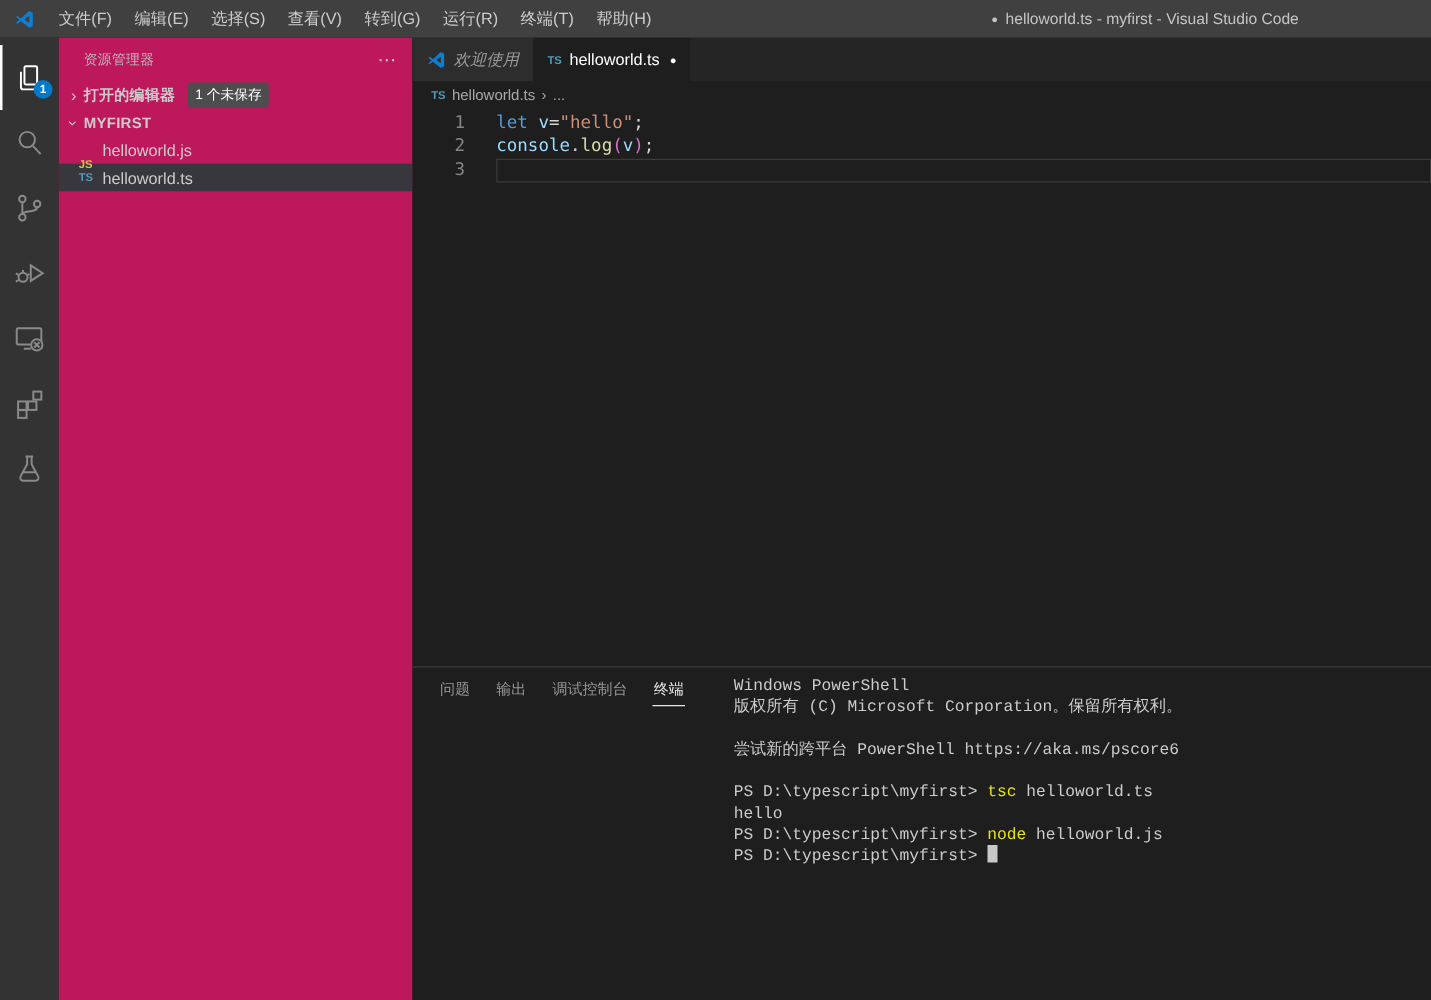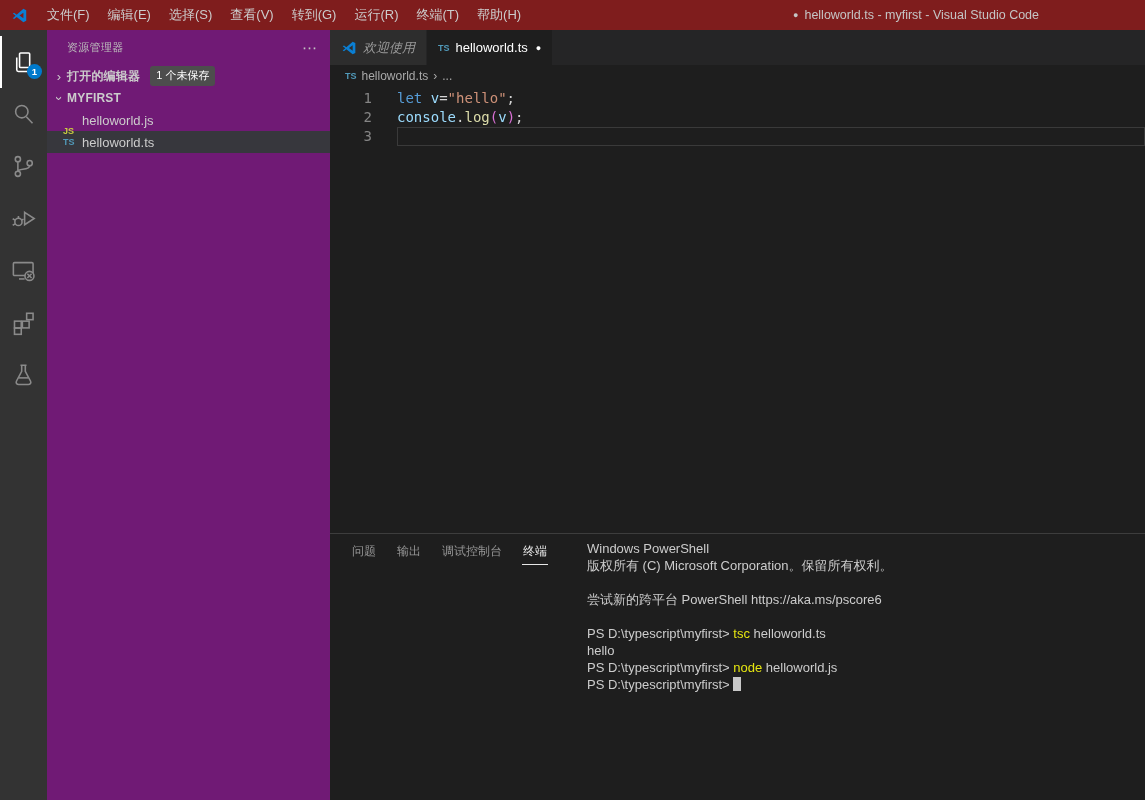--- a/index.html
+++ b/index.html
@@ -1,38 +1,38 @@
 <!DOCTYPE html>
 <html><head>
 <meta charset="utf-8">
 <style>
   * { box-sizing: border-box; margin: 0; padding: 0; }
   html,body { width:1145px; height:800px; overflow:hidden; }
   body { background:#1e1e1e; font-family:"Liberation Sans",sans-serif; color:#cccccc; cursor:default; }
 
   
-  .titlebar { height:30px; background:#7f1d1d; display:flex; align-items:center; position:relative; }
+  .titlebar { height:30px; background:#404040; display:flex; align-items:center; position:relative; }
   .titlebar .logo { width:17px; height:17px; margin:0 10px 0 11px; flex:0 0 auto; }
   .menu-item { padding:0 9px; font-size:13px; color:#cccccc; line-height:30px; }
   .window-title { position:absolute; left:793px; top:0; line-height:30px; font-size:12.5px; color:#c5c5c5; white-space:nowrap; }
   .window-title .dirty-dot { font-size:9px; vertical-align:1px; margin-right:6px; }
 
   
   .app { display:flex; height:770px; }
 
   
   .activitybar { width:47px; background:#333333; padding-top:6px; display:flex; flex-direction:column; flex:0 0 auto; }
   .ab-item { height:52px; display:flex; align-items:center; justify-content:center; color:#8a8a8a; position:relative; }
   .ab-item.active { color:#ffffff; border-left:2px solid #ffffff; padding-right:2px; }
   .ab-item svg { width:27px; height:27px; display:block; }
   .ab-badge { position:absolute; right:5px; bottom:9px; background:#007acc; color:#fff; border-radius:50%;
               width:15px; height:15px; font-size:9.5px; line-height:15px; text-align:center; font-weight:bold; }
 
   
-  .sidebar { width:283px; background:#701a75; flex:0 0 auto; font-size:13px; }
+  .sidebar { width:283px; background:#be185d; flex:0 0 auto; font-size:13px; }
   .sb-header { height:35px; display:flex; align-items:center; padding:0 12px 0 20px; }
   .sb-title { font-size:11px; color:#bbbbbb; flex:1; letter-spacing:.3px; }
   .sb-more { color:#c5c5c5; font-size:15px; letter-spacing:1px; }
   .sb-row { height:22px; display:flex; align-items:center; padding-left:4px; }
   .chev { width:16px; text-align:center; color:#cccccc; font-size:13px; display:inline-block; }
   .chev.expanded { transform:rotate(90deg); }
   .section-label { font-weight:bold; font-size:12px; color:#cccccc; letter-spacing:.2px; }
   .badge-unsaved { margin-left:10px; background:#4d4d4d; color:#ffffff; font-size:11px; font-weight:normal;
                    padding:2px 6px 3px; border-radius:3px; }
   .file-row { height:22px; display:flex; align-items:center; padding-left:16px; color:#cccccc; }
@@ -67,21 +67,21 @@
   .tok-op   { color:#d4d4d4; }
   .tok-str  { color:#ce9178; }
   .tok-fn   { color:#dcdcaa; }
   .tok-brkt { color:#da70d6; }
 
   
   .panel { height:267px; flex:0 0 auto; border-top:1px solid #3d3d3d; display:flex; flex-direction:row; }
   .panel-tabs { height:35px; display:flex; align-items:center; padding-left:21px; flex:0 0 auto; }
   .ptab { margin-right:19px; font-size:12px; color:#969696; padding:4px 1px; }
   .ptab.active { color:#e7e7e7; border-bottom:1px solid #e7e7e7; }
-  .terminal { flex:1; padding:6px 0 0 20px; font-family:Liberation Sans, sans-serif;
+  .terminal { flex:1; padding:6px 0 0 20px; font-family:Liberation Mono, monospace;
               font-size:13px; line-height:17px; color:#cccccc; }
   .tline { height:17px; white-space:pre; }
   .cmd { color:#e5e510; }
   .cursor { display:inline-block; width:8px; height:14px; background:#c8c8c8; vertical-align:-2px; }
 </style>
 </head>
 <body>
 
 <div class="titlebar">
   <svg class="logo" viewBox="0 0 24 24">

